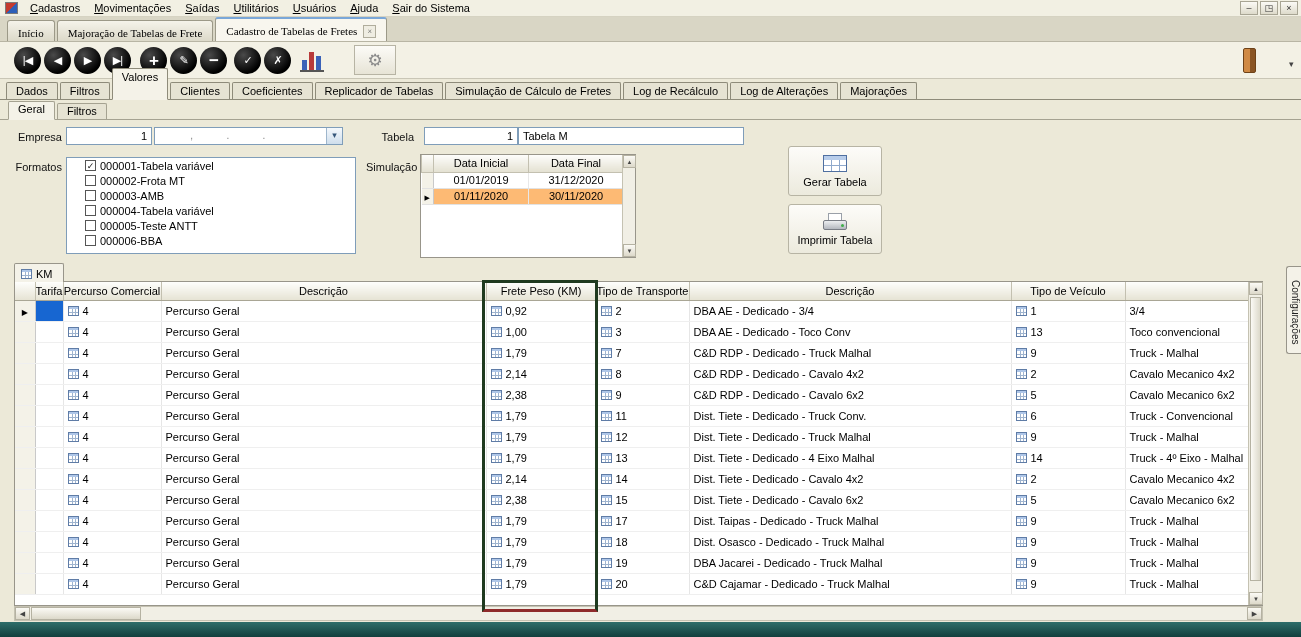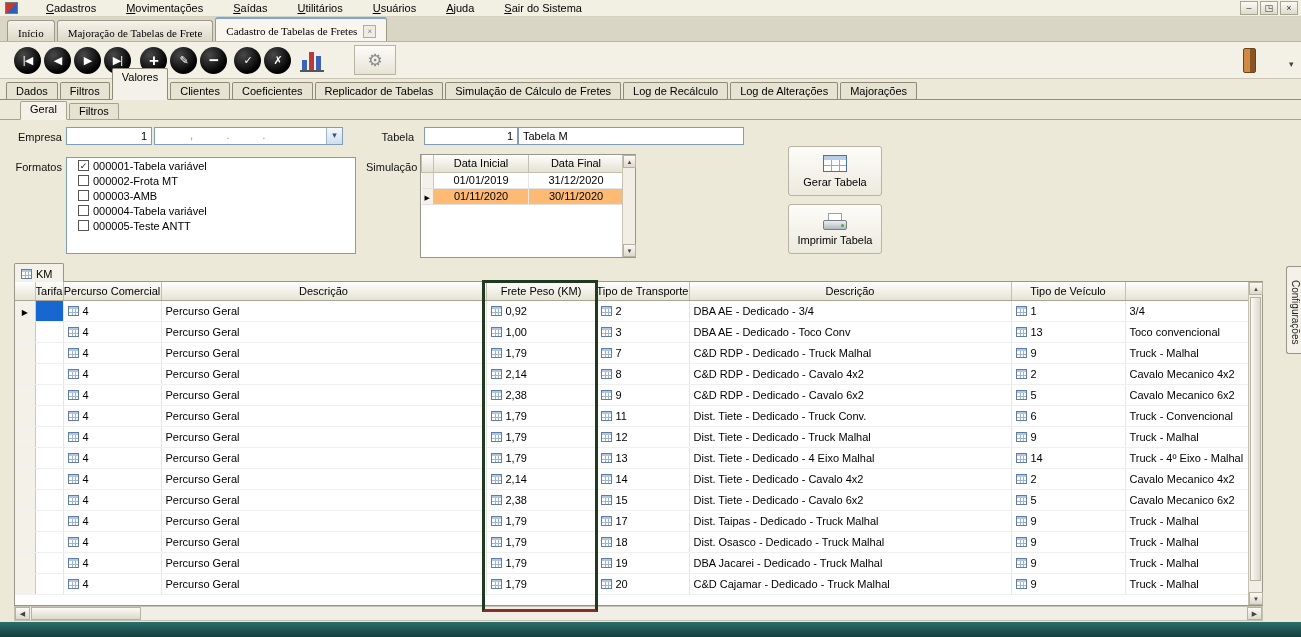--- a/index.html
+++ b/index.html
@@ -2,21 +2,21 @@
 <html><head>
 <meta charset="utf-8">
 <style>
   * { margin:0; padding:0; box-sizing:border-box; }
   body { width:1301px; height:637px; font-family:"Liberation Sans", sans-serif; font-size:11px; color:#000; }
   #app { position:relative; width:1301px; height:637px; background:#ece9d8; overflow:hidden; }
 
   
   .menubar { position:absolute; left:0; top:0; width:1301px; height:17px; background:#f2f0e3; border-bottom:1px solid #d6d3c2; display:flex; align-items:center; padding-left:3px; }
   .app-icon { width:13px; height:12px; margin:0 5px 0 2px; background:linear-gradient(135deg,#c43a2e 48%,#2d5fb8 52%); border:1px solid #7a7a7a; }
-  .menu-item { display:inline-block; padding:1px 7px; cursor:default;margin-left:16px; }
+  .menu-item { display:inline-block; padding:1px 7px; cursor:default; }
   .menu-item::first-letter { text-decoration:underline; }
   .win-controls { position:absolute; right:3px; top:1px; display:flex; gap:2px; }
   .win-btn { width:18px; height:14px; border:1px solid #a8a594; background:linear-gradient(#fbfaf5,#dedbcb); font-size:9px; line-height:12px; text-align:center; color:#333; }
 
   
   .tabbar { position:absolute; left:0; top:17px; width:1301px; height:25px; background:#d9d6c5; border-bottom:1px solid #b8b5a4; display:flex; align-items:flex-end; padding-left:7px;font-family:Liberation Serif, serif; }
   .doc-tab { height:21px; margin-right:2px; padding:3px 10px 0; border:1px solid #9c9988; border-bottom:none; border-radius:3px 3px 0 0; background:linear-gradient(#f5f3ea,#dcd9c9); display:flex; align-items:center; gap:6px; white-space:nowrap; }
   .doc-tab.active { height:24px; background:#f8f6ee; border-top:2px solid #7aa7d8; padding-top:2px; }
   .tab-close { display:none; width:13px; height:13px; border:1px solid #b0ad9c; background:#efede2; color:#555; font-size:8px; line-height:11px; text-align:center; }
   .doc-tab.closable .tab-close { display:block; }
@@ -32,33 +32,33 @@
   .bar2 { height:18px; background:#b83a3a; }
   .bar3 { height:14px; background:#3a62b8; }
   .settings-btn { position:absolute; left:354px; top:3px; width:42px; height:30px; border:1px solid #b7b4a4; background:linear-gradient(#fcfbf7,#e7e4d6); display:flex; align-items:center; justify-content:center; font-size:17px; color:#8a8a8a; }
   .panel-icon { position:absolute; left:1243px; top:6px; width:13px; height:25px; border:1px solid #6e4218; border-radius:2px; background:linear-gradient(90deg,#d08a45 55%,#8a5524 55%); }
   .toolbar-chevron { position:absolute; left:1289px; top:17px; font-size:9px; color:#444; }
 
   
   .page-tabs { position:absolute; left:0; top:80px; width:1301px; height:20px; display:flex; align-items:flex-end; padding-left:6px; border-bottom:1px solid #8e8b7a; }
   .ptab { height:17px; padding:2px 9px 0; border:1px solid #8e8b7a; border-bottom:none; border-radius:2px 2px 0 0; background:#e6e3d3; margin-right:2px; white-space:nowrap; }
   .ptab.active { height:32px; background:#f4f2e8; margin-bottom:-1px; border-bottom:1px solid #f4f2e8; z-index:2; }
-  .sub-tabs { position:absolute; left:0; top:101px; width:1301px; height:19px; display:flex; align-items:flex-end; padding-left:20px; border-bottom:1px solid #a5a291; }
+  .sub-tabs { position:absolute; left:0; top:101px; width:1301px; height:19px; display:flex; align-items:flex-end; padding-left:8px; border-bottom:1px solid #a5a291; }
   .stab { height:16px; padding:1px 9px 0; border:1px solid #a5a291; border-bottom:none; border-radius:2px 2px 0 0; background:#e6e3d3; margin-right:2px; }
   .stab.active { height:19px; background:#f4f2e8; margin-bottom:-1px; border-bottom:1px solid #f4f2e8; z-index:2; }
 
   
   .flabel { position:absolute; text-align:right; color:#111; }
   .tinput { position:absolute; height:18px; border:1px solid #7f9db9; background:#fff; padding:0 4px; font-size:11px; font-family:"Liberation Sans", sans-serif; }
   .tinput.right { text-align:right; }
   .combo { position:absolute; height:18px; border:1px solid #7f9db9; background:#fff; }
   .combo .mask { position:absolute; left:2px; top:2px; color:#888; font-size:10px; white-space:pre; }
   .combo .arrow { position:absolute; right:0; top:0; width:16px; height:16px; border-left:1px solid #9eb6cc; background:linear-gradient(#f4f8fc,#cfdeec); text-align:center; line-height:14px; font-size:9px; color:#35567a; }
   .listbox { position:absolute; border:1px solid #7f9db9; background:#fff; overflow:hidden; }
-  .fmt-item { display:flex; align-items:center; gap:4px; height:15px; padding-left:11px; }
+  .fmt-item { display:flex; align-items:center; gap:4px; height:15px; padding-left:18px; }
   .cb { width:11px; height:11px; border:1px solid #555; background:#fff; font-size:9px; line-height:10px; text-align:center; color:#111; }
   .fmt-item.checked .cb::before { content:'✓'; }
 
   .vig-box { position:absolute; left:420px; top:154px; width:216px; height:104px; border:1px solid #98958a; background:#fff; }
   .vig-table { border-collapse:collapse; table-layout:fixed; width:202px; font-size:11px; }
   .vig-table th { height:17px; font-weight:normal; background:linear-gradient(#fdfdfb,#e4e1d2); border:1px solid #c3c0b0; border-top:none; text-align:center; }
   .vig-table td { height:16px; border-bottom:1px solid #e2e2e2; border-right:1px solid #e8e8e8; text-align:center; }
   .vig-table td.ind { border-right:1px solid #c9c9c9; background:#f4f2e8; }
   .vig-row.selected td { background:#fdba74; }
   .vig-row.selected td.ind { background:#f4f2e8; }
@@ -213,20 +213,24 @@
         <span class="cb"></span>
         <span>000003-AMB</span>
       </div>
       <div class="fmt-item">
         <span class="cb"></span>
         <span>000004-Tabela variável</span>
       </div>
       <div class="fmt-item">
         <span class="cb"></span>
         <span>000005-Teste ANTT</span>
+      </div>
+      <div class="fmt-item">
+        <span class="cb"></span>
+        <span>000006-BBA</span>
       </div>
   </div>
 
   <span class="flabel" style="left:366px; top:161px; width:48px;">Simulação</span>
   <div class="vig-box">
     <table class="vig-table">
       <colgroup>
           <col style="width:12px">
           <col style="width:95px">
           <col style="width:95px">

